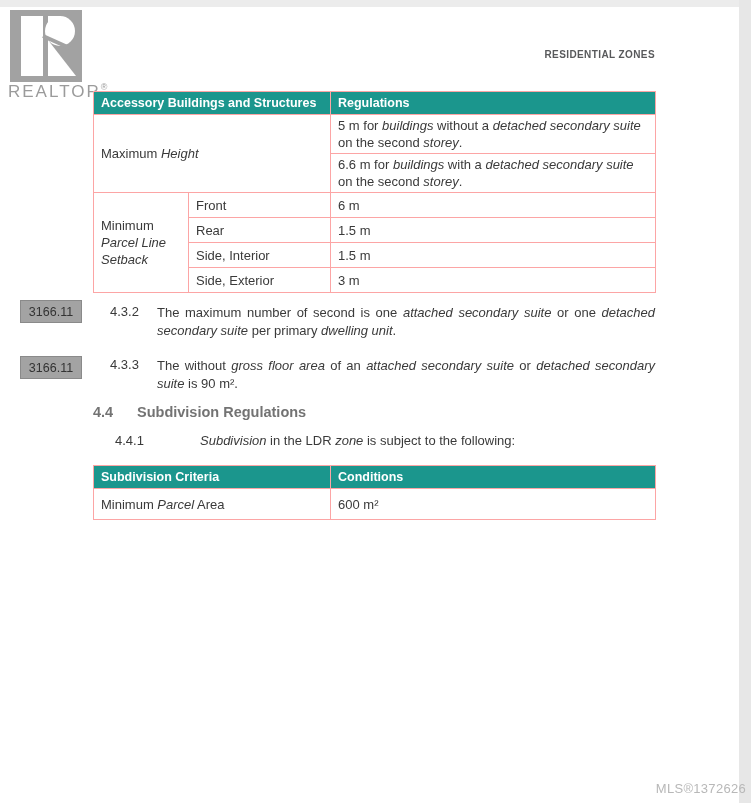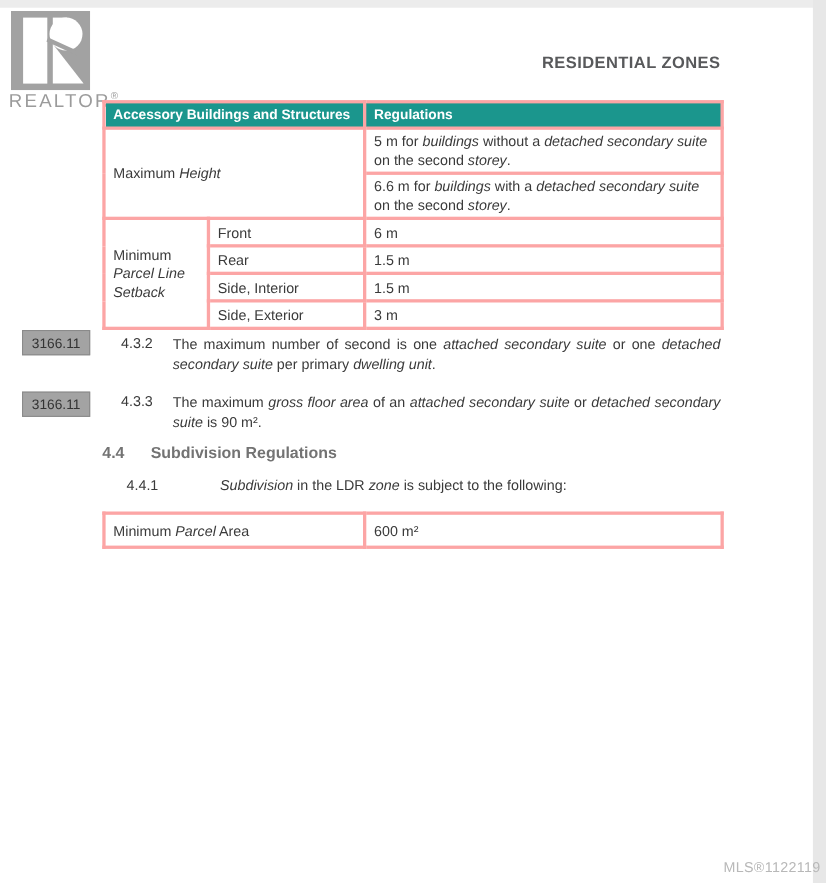--- a/index.html
+++ b/index.html
@@ -18,27 +18,27 @@
   .logo-square { position: absolute; left: 10px; top: 10px; width: 72px; height: 72px; }
   .logo-word {
     position: absolute; left: 8px; top: 82px; width: 110px;
     font-size: 17px; letter-spacing: 2px; color: #9b9b9b; font-weight: 400;
   }
   .logo-word sup { font-size: 9px; letter-spacing: 0; }
 
   
   .doc-title {
     position: absolute; top: 49px; right: 96px;
-    font-size: 15px; font-weight: bold; color: #58595b; letter-spacing: 0.4px;
+    font-size: 10px; font-weight: bold; color: #58595b; letter-spacing: 0.4px;
   }
 
   
   table.reg { border-collapse: collapse; position: absolute; left: 93px; table-layout: fixed; width: 562px; }
   table.reg th, table.reg td {
-    border: 3px solid #fca5a5;
+    border: 1px solid #fca5a5;
     font-size: 13px; line-height: 17px;
     padding: 2px 7px;
     vertical-align: middle;
     text-align: left;
     color: #3a3a3a;
     overflow: hidden;
     margin-top: 16px;
   }
   table.reg th {
     background: #1b968d; color: #ffffff; font-weight: bold; font-size: 12.5px;
@@ -132,36 +132,40 @@
   </tr>
 </tbody>
   </table>
 
 <div class="badge" style="top:300px">3166.11</div>
 <div class="clause-num" style="left:110px; top:304px">4.3.2</div>
 <div class="clause-text" style="top:304px"><span>The maximum number of second is one </span><i>attached secondary suite</i><span> or one </span><i>detached secondary suite</i><span> per primary </span><i>dwelling unit</i><span>.</span></div>
 
 <div class="badge" style="top:356px">3166.11</div>
 <div class="clause-num" style="left:110px; top:357px">4.3.3</div>
-<div class="clause-text" style="top:357px"><span>The maximum </span><i>gross floor area</i><span> of an </span><i>attached secondary suite</i><span> or </span><i>detached secondary suite</i><span> is 90 m².</span></div>
+<div class="clause-text" style="top:357px"><span>The without </span><i>gross floor area</i><span> of an </span><i>attached secondary suite</i><span> or </span><i>detached secondary suite</i><span> is 90 m².</span></div>
 
 <div class="h44">
   <span>4.4</span>
   <span class="h44-title">Subdivision Regulations</span>
 </div>
 
 <div class="item441-num">4.4.1</div>
 <div class="item441-text"><i>Subdivision</i><span> in the LDR </span><i>zone</i><span> is subject to the following:</span></div>
 
 <table class="reg t2">
   <colgroup>
       <col style="width:237px">
       <col style="width:325px">
     </colgroup>
   <tbody>
+      <tr>
+    <th>Subdivision Criteria</th>
+    <th>Conditions</th>
+  </tr>
   <tr class="row-c">
     <td><span>Minimum </span><i>Parcel</i><span> Area</span></td>
     <td>600 m²</td>
   </tr>
 </tbody>
   </table>
 
-<div class="mls">MLS®1122119</div>
+<div class="mls">MLS®1372626</div>
 
 </body></html>

